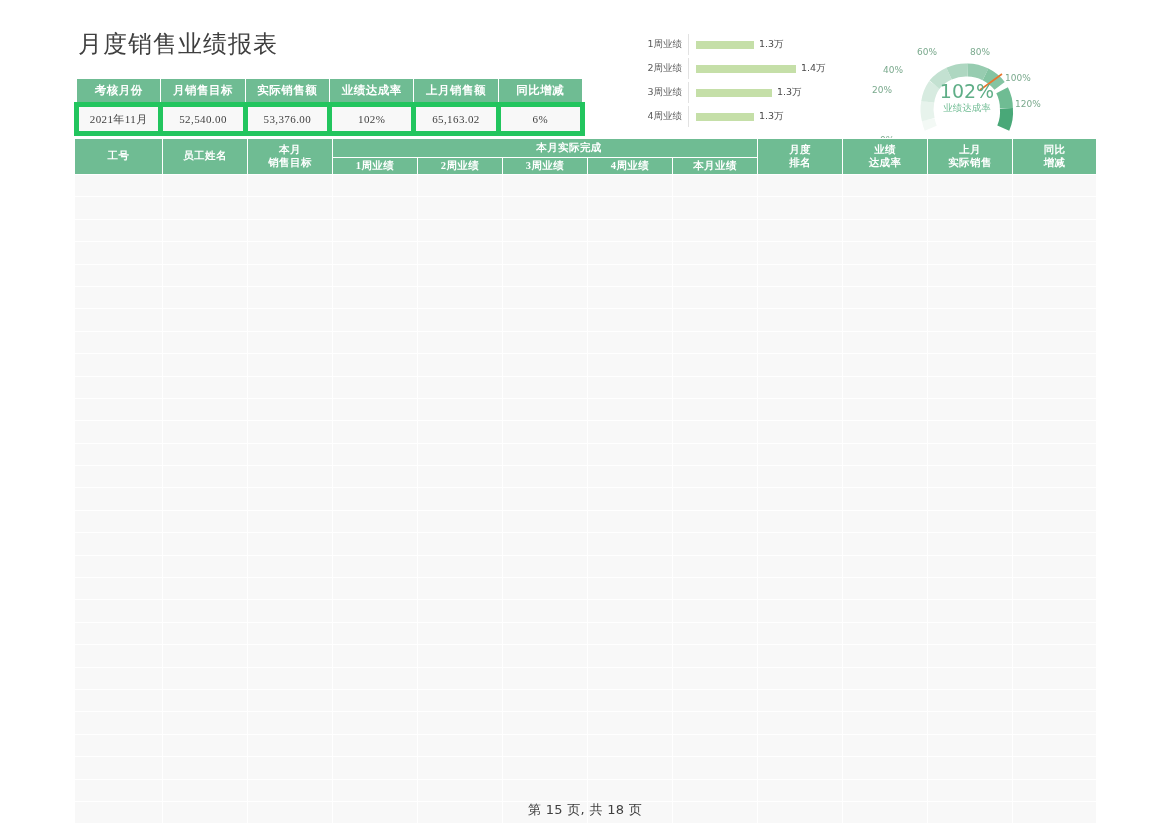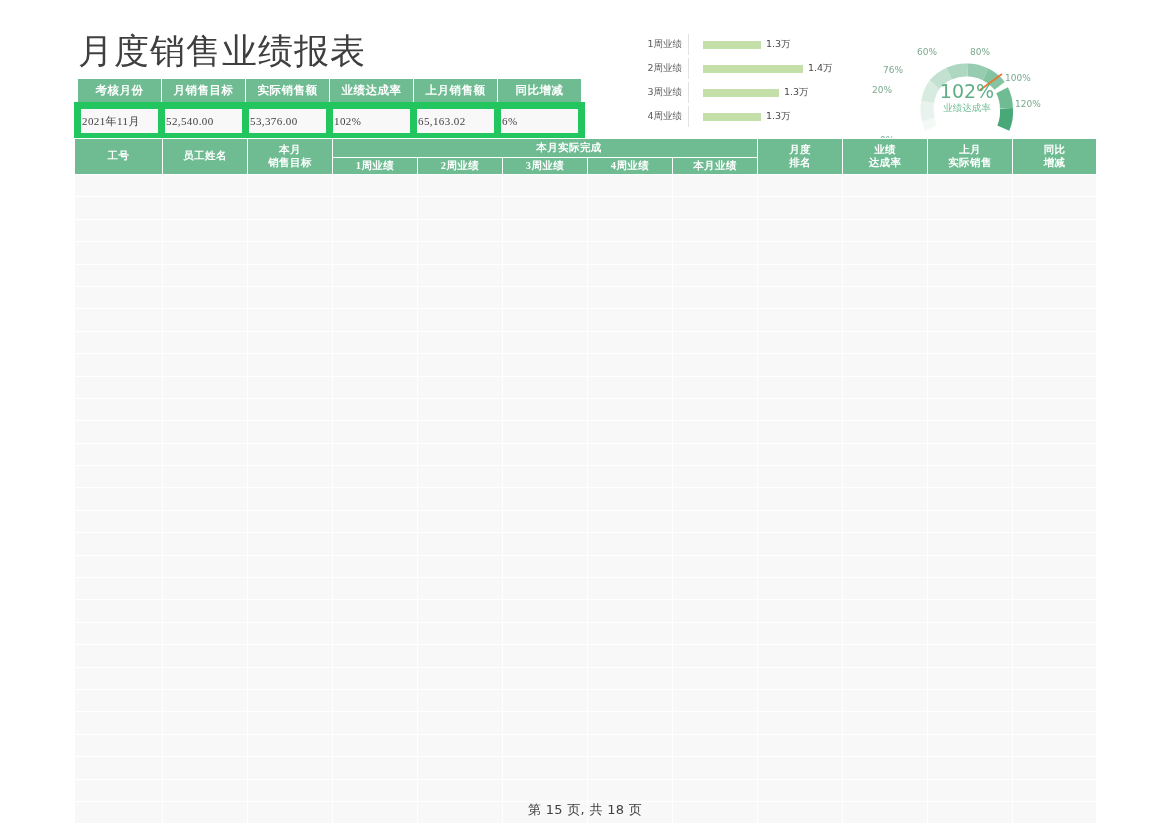--- a/index.html
+++ b/index.html
@@ -13,21 +13,21 @@
     position: relative;
     width: 1170px; height: 827px;
     background: #ffffff;
   }
 
   
   #report-title {
     position: absolute;
     left: 78px; top: 28px;
     font-family: Liberation Serif, serif;
-    font-size: 35px;
+    font-size: 24px;
     color: #3f3f3f;
     letter-spacing: 1px;
     white-space: nowrap;
   }
 
   
   #summary-table {
     position: absolute;
     left: 74px; top: 78px;
     width: 511px;
@@ -44,21 +44,22 @@
     text-align: center;
     border: 1px solid #ffffff;
     letter-spacing: 0.5px;
   }
   #summary-table td {
     background: #f8f8f8;
     color: #3f3f3f;
     font-size: 11px;
     font-family: "Liberation Serif", "DejaVu Serif", serif;
     height: 22px;
-    border: 7px solid #22c55e;
+    text-align: center;
+    border: 5px solid #22c55e;
     letter-spacing: 0.4px;
   }
 
   
   #bar-chart {
     position: absolute;
     left: 636px; top: 34px;
     width: 200px; height: 96px;
   }
   .bar-row {
@@ -75,21 +76,21 @@
     padding-right: 6px;
     white-space: nowrap;
     font-family: "DejaVu Sans", sans-serif;
   }
   .bar-track {
     display: flex;
     align-items: center;
     flex: 1;
     border-left: 1px solid #e2e2e2;
     height: 21px;
-    padding-left: 14px;
+    padding-left: 7px;
   }
   .bar-fill {
     height: 8px;
     background: #C5DFA8;
   }
   .bar-val {
     font-size: 9.5px;
     color: #4a4a4a;
     margin-left: 5px;
     white-space: nowrap;
@@ -246,21 +247,21 @@
         <path d="M 95.50 52.00 A 40 40 0 0 1 113.50 56.40" stroke="#97ccb0"></path>
         <path d="M 113.50 56.40 A 40 40 0 0 1 127.60 67.90" stroke="#84c4a2"></path>
         <path d="M 130.10 72.30 A 40 40 0 0 1 134.40 90.50" stroke="#6fbc93"></path>
         <path d="M 134.40 90.50 A 40 40 0 0 1 131.26 110.15" stroke="#49a878"></path>
       </g>
 
       <line x1="108" y1="72" x2="130" y2="56" stroke="#E8762C" stroke-width="1.6"></line>
     </svg>
     <div class="gauge-tick" style="left:8px; top:82px;">0%</div>
     <div class="gauge-tick" style="left:0px;  top:32px;text-align:center;">20%</div>
-    <div class="gauge-tick" style="left:11px; top:12px;">76%</div>
+    <div class="gauge-tick" style="left:11px; top:12px;">40%</div>
     <div class="gauge-tick" style="left:45px; top:-6px;">60%</div>
     <div class="gauge-tick" style="left:98px; top:-6px;">80%</div>
     <div class="gauge-tick" style="left:133px;top:20px;">100%</div>
     <div class="gauge-tick" style="left:143px;top:46px;">120%</div>
     <div class="gauge-tick" style="left:128px;top:84px;">140%</div>
     <div id="gauge-value">102%</div>
     <div id="gauge-label">业绩达成率</div>
   </div>
 
   <table id="main-table">

